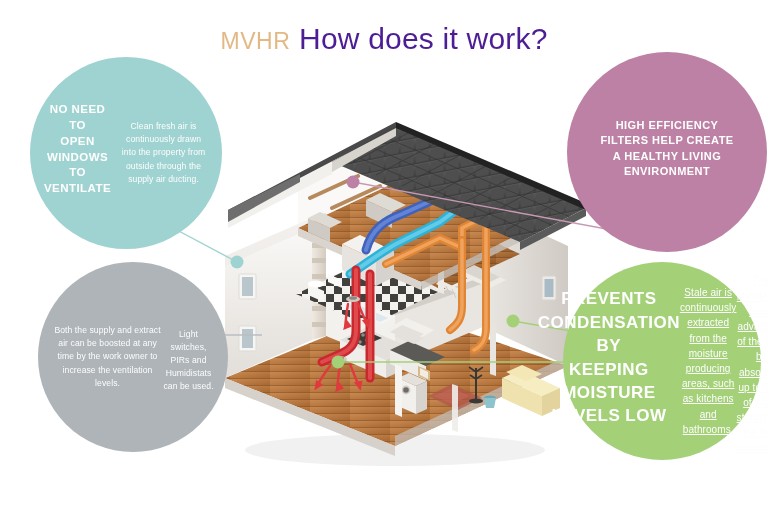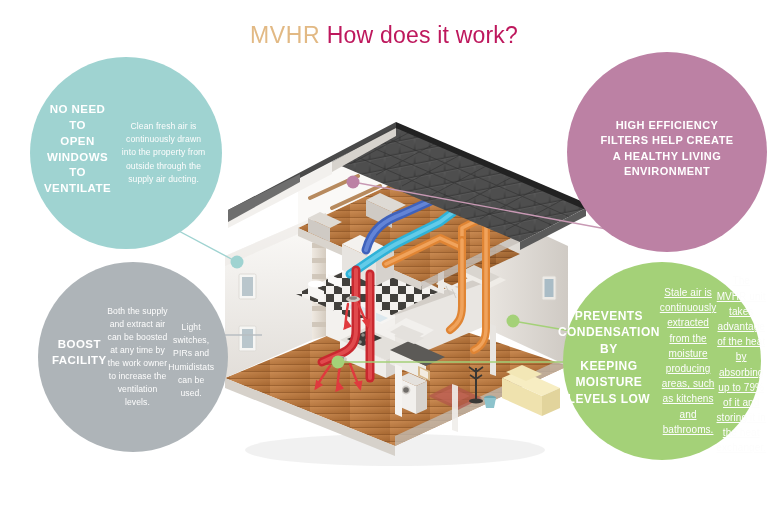--- a/index.html
+++ b/index.html
@@ -13,21 +13,21 @@
 
   
   .title-wrap {
     position: absolute; top: 22px; left: 0; width: 768px;
     text-align: center; white-space: nowrap;
   }
   .title-accent {
     font-size: 23px; letter-spacing: .6px; color: #e2b984; font-weight: 400; margin-top: 13px;
   }
   .title-rest {
-    font-size: 23px; letter-spacing: .2px; color: #be185d; font-weight: 400;
+    font-size: 30px; letter-spacing: .2px; color: #4c1d95; font-weight: 400;
   }
 
   
   #links { position: absolute; inset: 0; width: 768px; height: 512px; }
 
   
   #house { position: absolute; left: 190px; top: 78px; width: 400px; height: 400px; }
 
   
   .bubble {
@@ -46,21 +46,21 @@
   }
   .bubble p + p { margin-top: 7px; }
 
   #bubble-windows  { left: 30px;  top: 57px;  width: 192px; height: 192px; background: #9fd3d1; gap: 8px; }
   #bubble-filters  { left: 567px; top: 52px;  width: 200px; height: 200px; background: #bc81a4; }
   #bubble-boost    { left: 38px;  top: 262px; width: 190px; height: 190px; background: #aeb4b8; }
   #bubble-moisture { left: 563px; top: 262px; width: 198px; height: 198px; background: #a4d178; }
 
   #bubble-filters h3  { font-size: 11px; }
   #bubble-filters p   { font-size: 8.3px; }
-  #bubble-moisture h3 { font-size: 12px; }
+  #bubble-moisture h3 { font-size: 17px; }
   #bubble-moisture p  { font-size: 10px; text-decoration: underline; }
   #bubble-boost h3    { margin-bottom: 8px; }
 </style>
 </head>
 <body>
 
 <div id="stage">
 
   <div class="title-wrap">
     <span class="title-accent">MVHR</span><span class="title-rest"> How does it work?</span>
@@ -348,21 +348,20 @@
   <div class="bubble" id="bubble-filters">
     <h3>
       <span>HIGH EFFICIENCY</span><br>
       <span>FILTERS HELP CREATE</span><br>
       <span>A HEALTHY LIVING</span><br>
       <span>ENVIRONMENT</span>
     </h3>
   </div>
 
   <div class="bubble" id="bubble-boost">
-    <h3>BOOST FACILITY</h3>
     <p>Both the supply and extract air can be boosted at any time by the work owner to increase the ventilation levels.</p>
     <p>Light switches, PIRs and Humidistats can be used.</p>
   </div>
 
   <div class="bubble" id="bubble-moisture">
     <h3>
       <span>PREVENTS</span><br>
       <span>CONDENSATION BY</span><br>
       <span>KEEPING MOISTURE</span><br>
       <span>LEVELS LOW</span>

